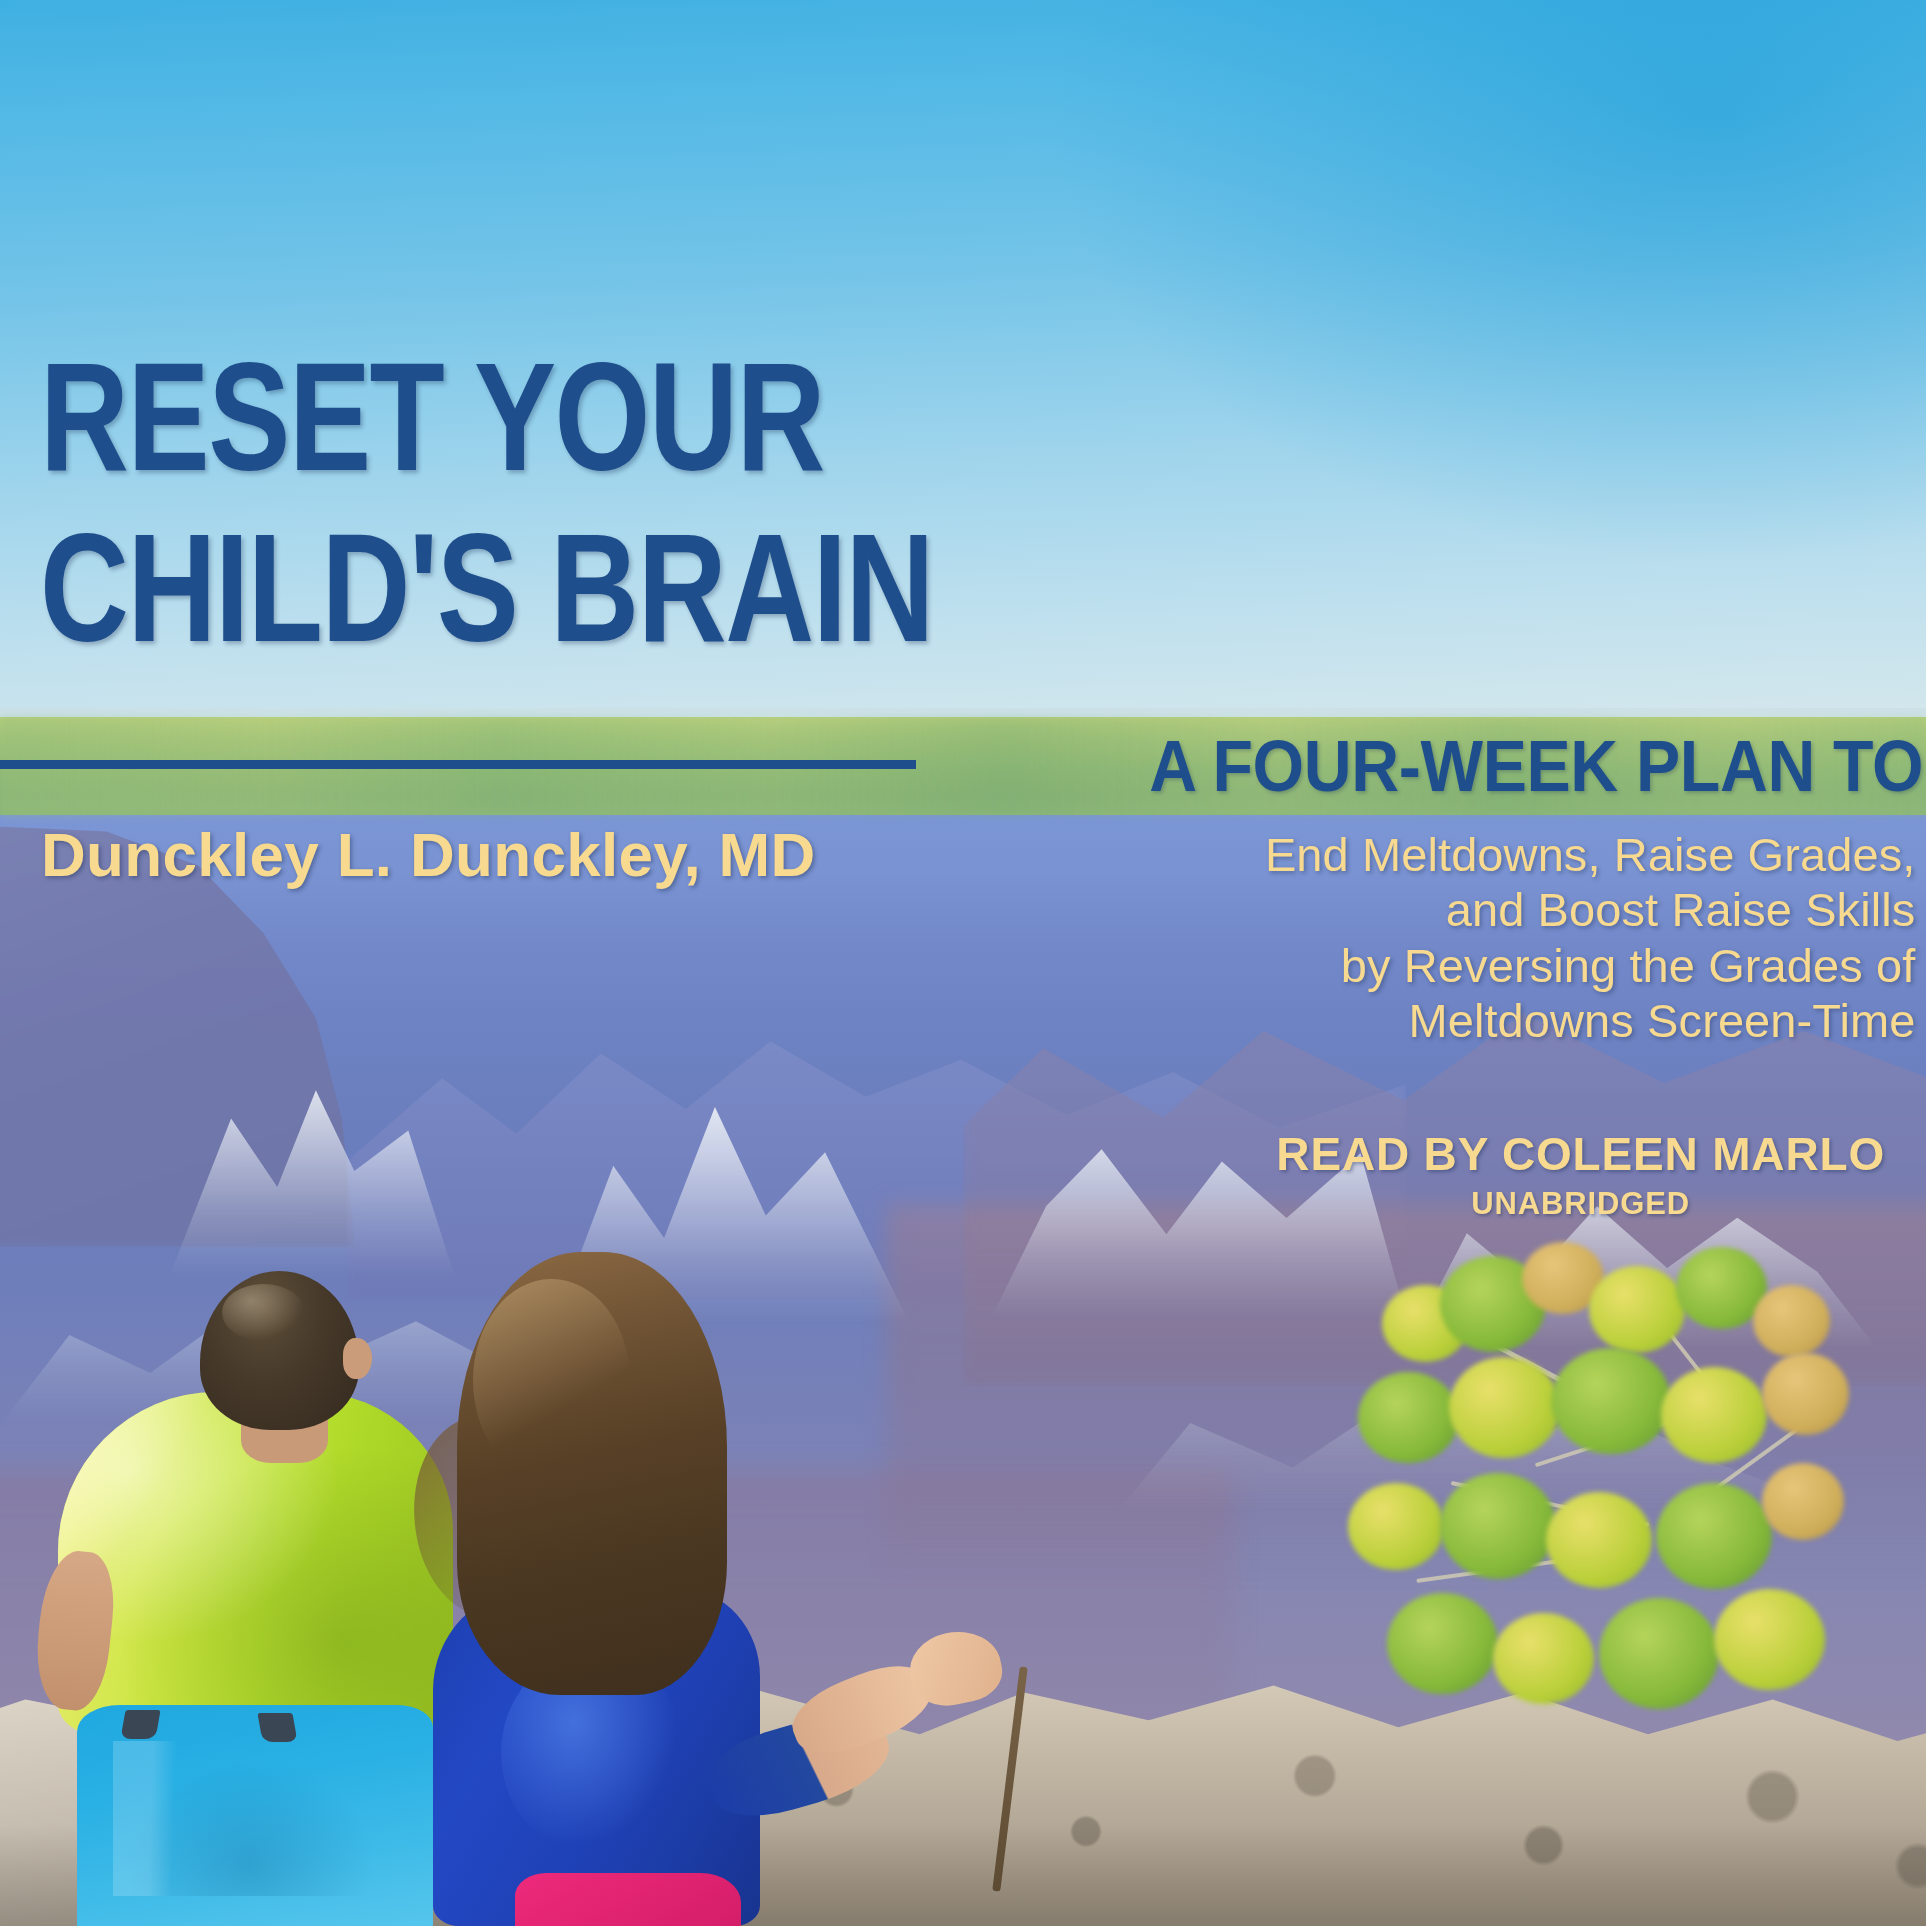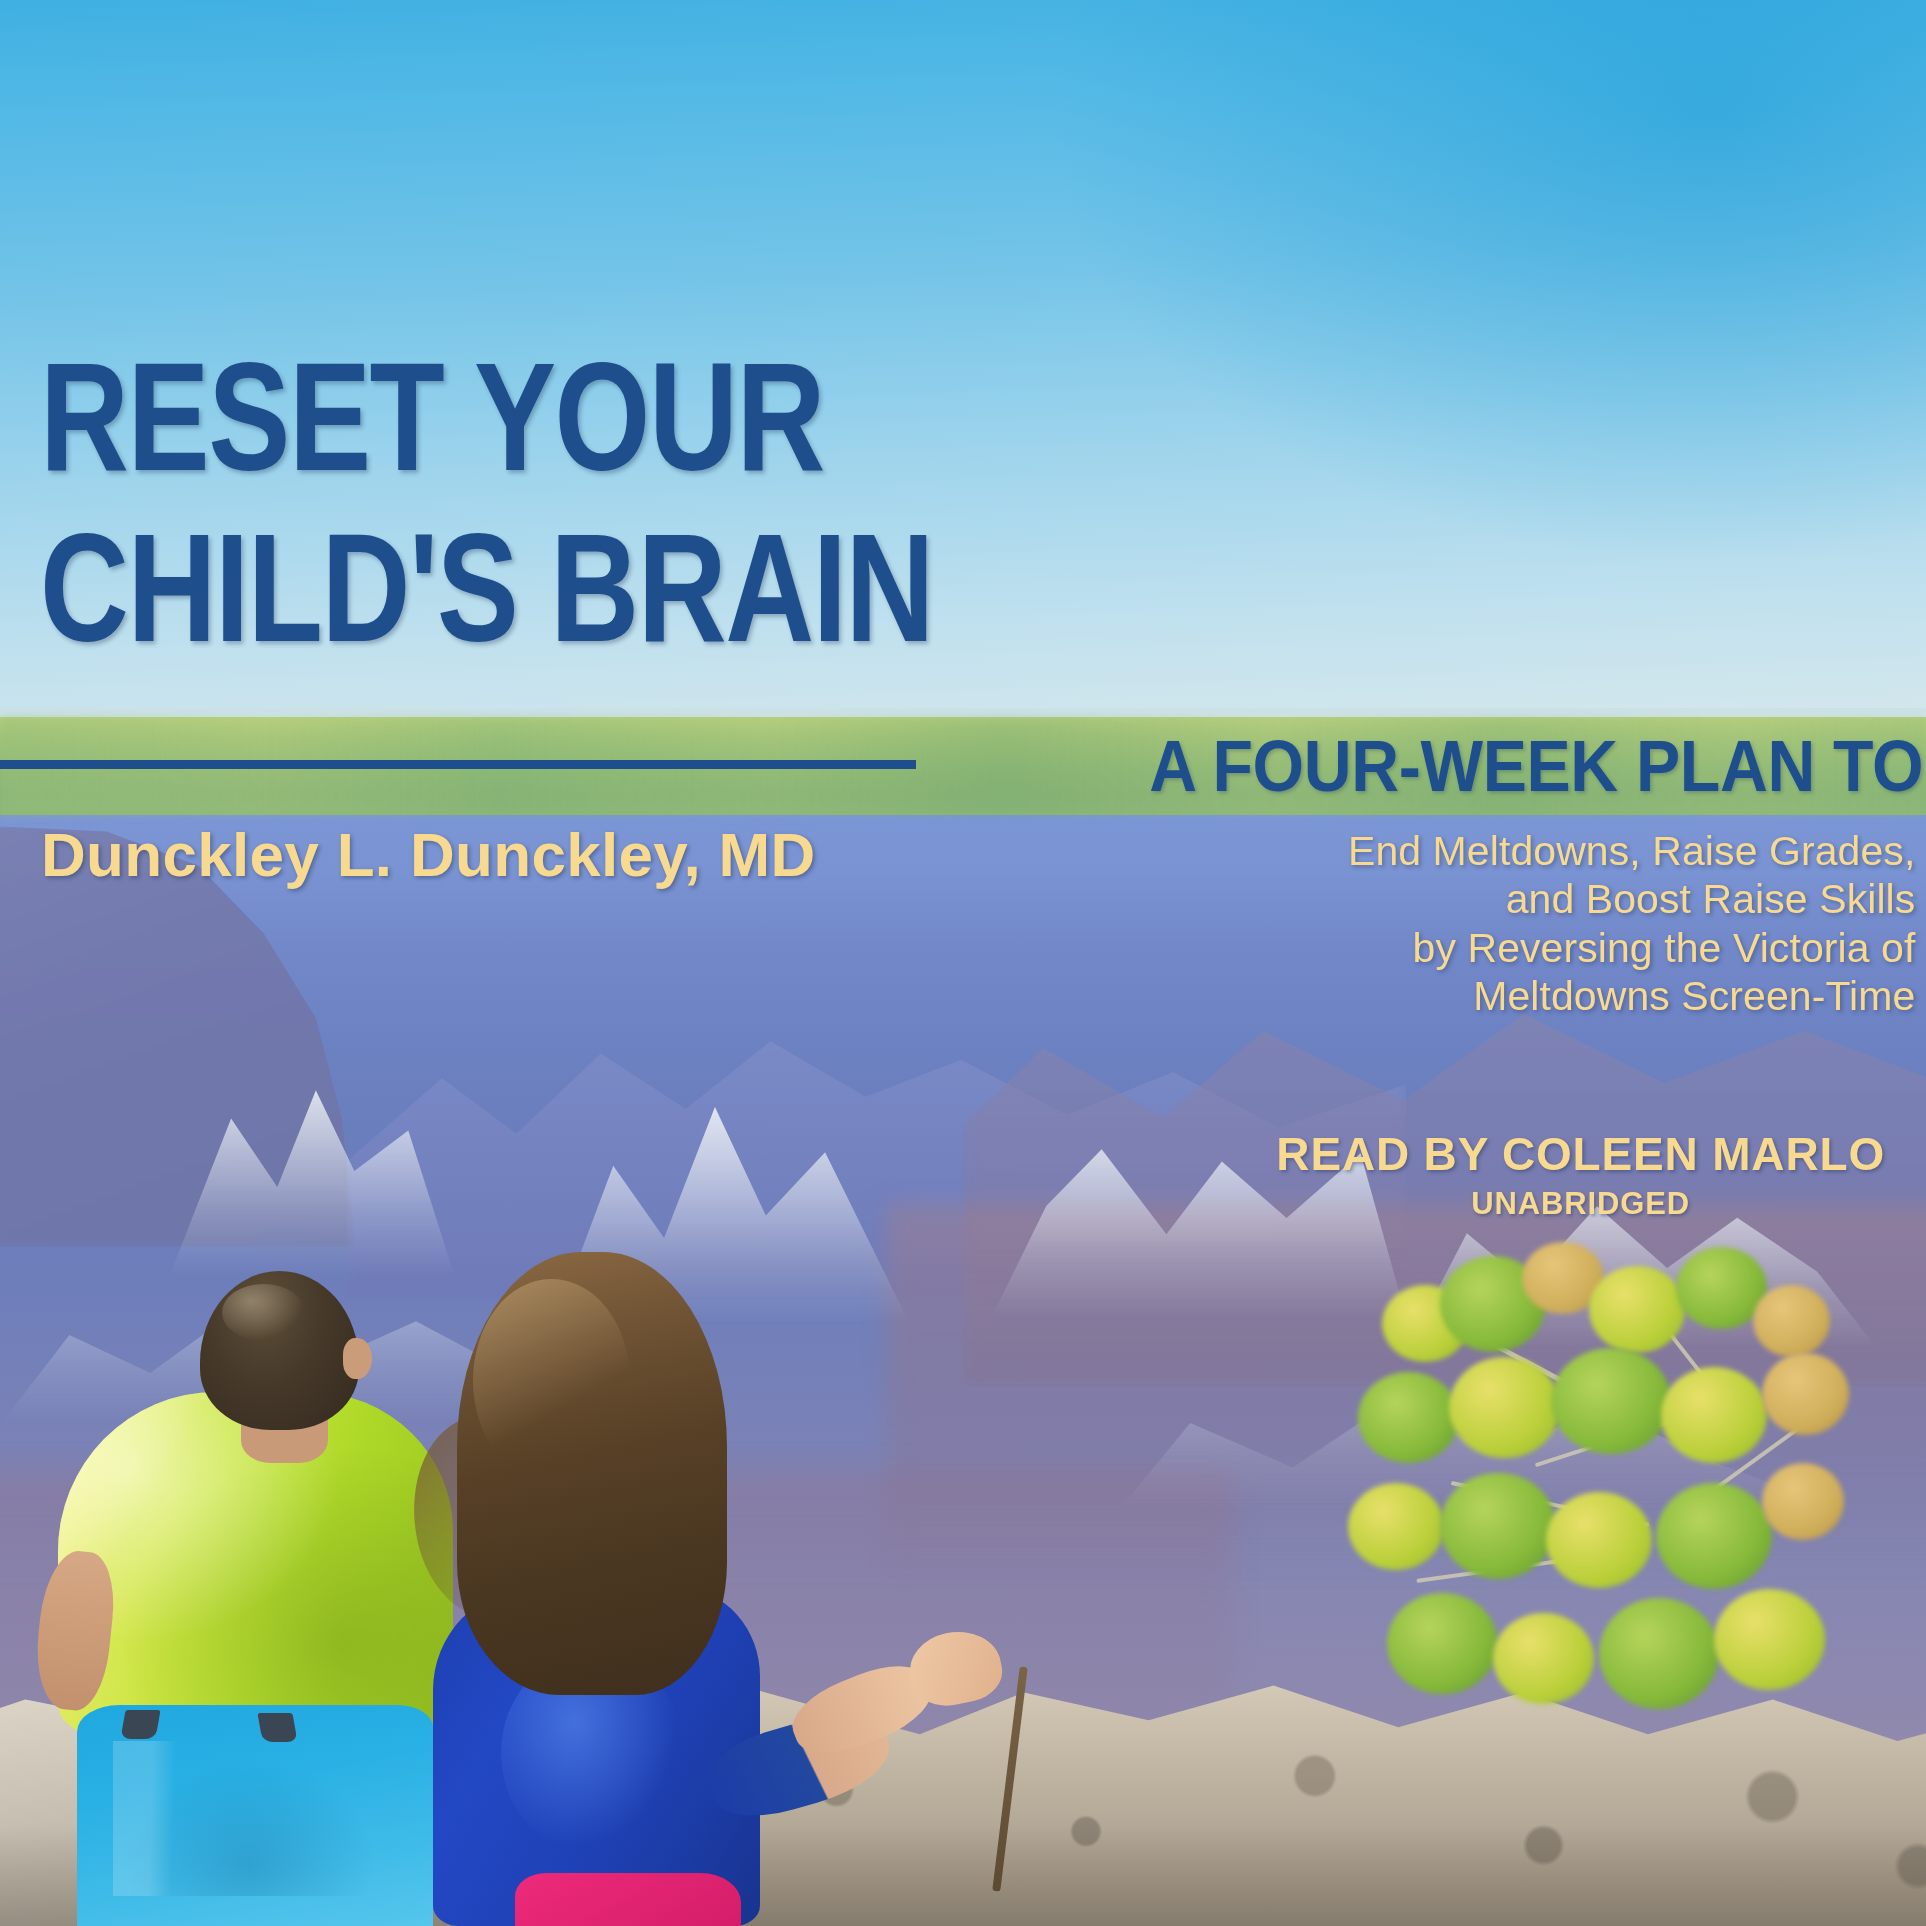--- a/index.html
+++ b/index.html
@@ -260,21 +260,21 @@
 
   .author{
     position:absolute;left:41px;top:819px;
     color:#f7d98f;font-weight:700;font-size:62px;letter-spacing:.005em;
     white-space:nowrap;
     text-shadow:1.9px 2.4px 4.3px rgba(30,50,90,.45);
   }
 
   .subtitle{
     position:absolute;right:10.6px;top:827px;width:1425px;
-    text-align:right;color:#f7d98f;font-weight:400;font-size:41px;
+    text-align:right;color:#f7d98f;font-weight:400;font-size:47px;
     line-height:1.18;letter-spacing:.002em;
     text-shadow:1.9px 2.4px 4.3px rgba(30,50,90,.42);
   }
   .subtitle div{white-space:nowrap;}
 
   .narrator{
     position:absolute;right:41px;top:1131px;
     text-align:center;color:#f7d98f;
   }
   .narrator .read{
@@ -371,21 +371,21 @@
   <div class="title l2">CHILD'S BRAIN</div>
 
   <div class="rule"></div>
   <div class="tagline">A FOUR-WEEK PLAN TO</div>
 
   <div class="author">Dunckley L. Dunckley, MD</div>
 
   <div class="subtitle">
     <div>End Meltdowns, Raise Grades,</div>
     <div>and Boost Raise Skills</div>
-    <div>by Reversing the Victoria of</div>
+    <div>by Reversing the Grades of</div>
     <div>Meltdowns Screen-Time</div>
   </div>
 
   <div class="narrator">
     <div class="read">READ BY COLEEN MARLO</div>
     <div class="unab">UNABRIDGED</div>
   </div>
 
 </div>
 

